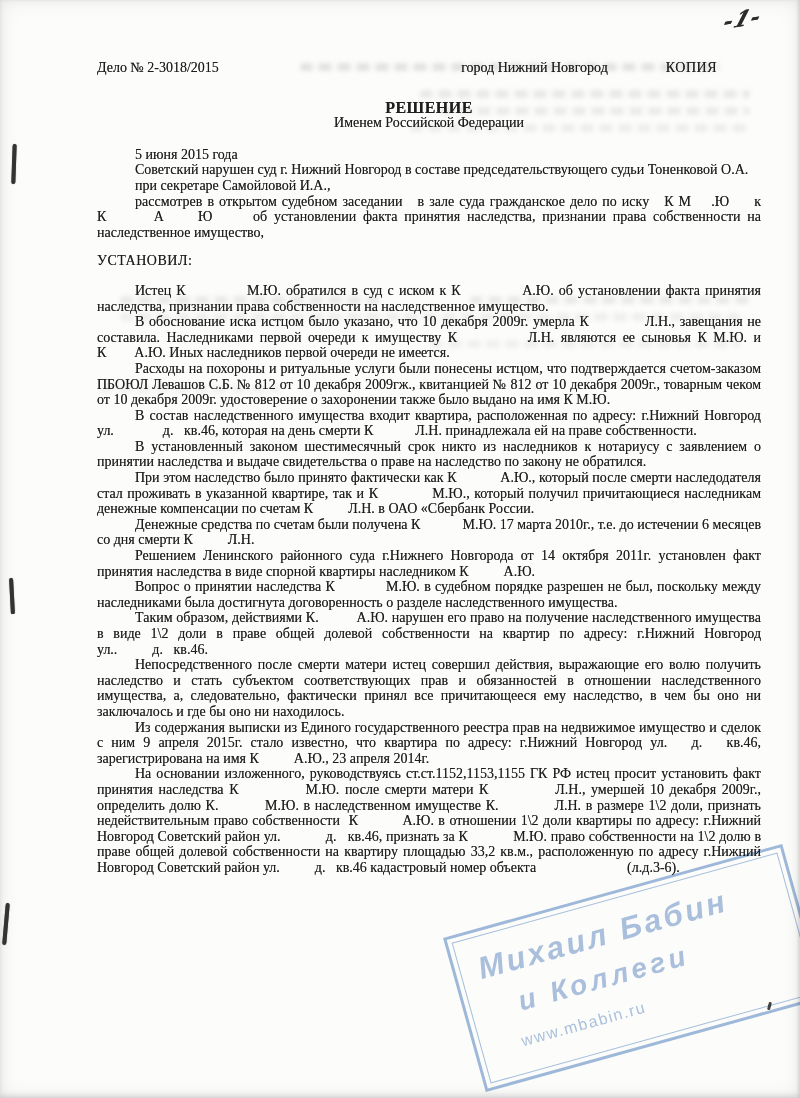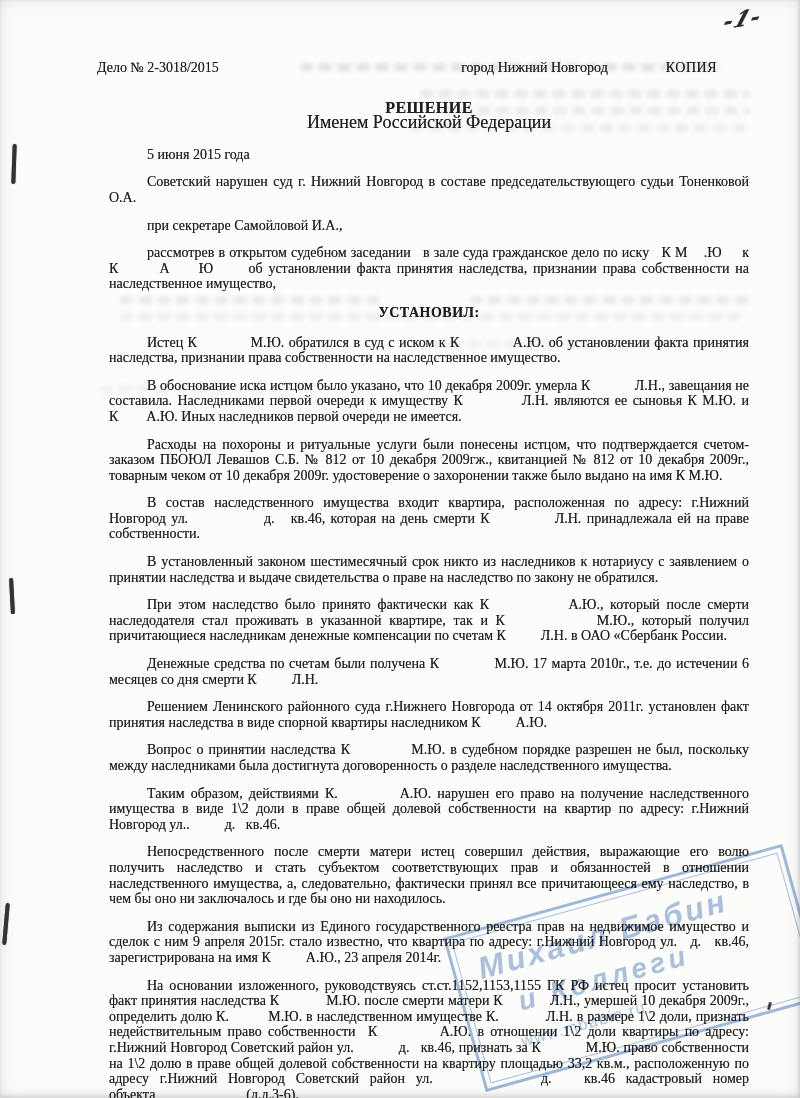--- a/index.html
+++ b/index.html
@@ -31,31 +31,30 @@
   .header-row .copy{margin-left:58px;margin-right:44px;letter-spacing:0.5px;}
   .title{
     text-align:center;
     font-weight:bold;
     font-size:16px;
     letter-spacing:0.5px;
     margin-top:6px;
   }
   .subtitle{
     text-align:center;
-    font-size:18px;
+    font-size:14px;
     margin-bottom:16px;
   }
   p.ind{
-    margin:12px;
+    margin:0;
     text-indent:38px;
     text-align:justify;
   }
   .heading{
-    text-align:center;
-    font-weight:bold;
+    font-weight:normal;
     letter-spacing:0.5px;
     margin:13px 0 14px 0;
   }
   
   .page-mark{
     position:absolute;
     top:6px;left:724px;
     font-family:"DejaVu Serif",serif;
     font-style:italic;
     font-weight:bold;

